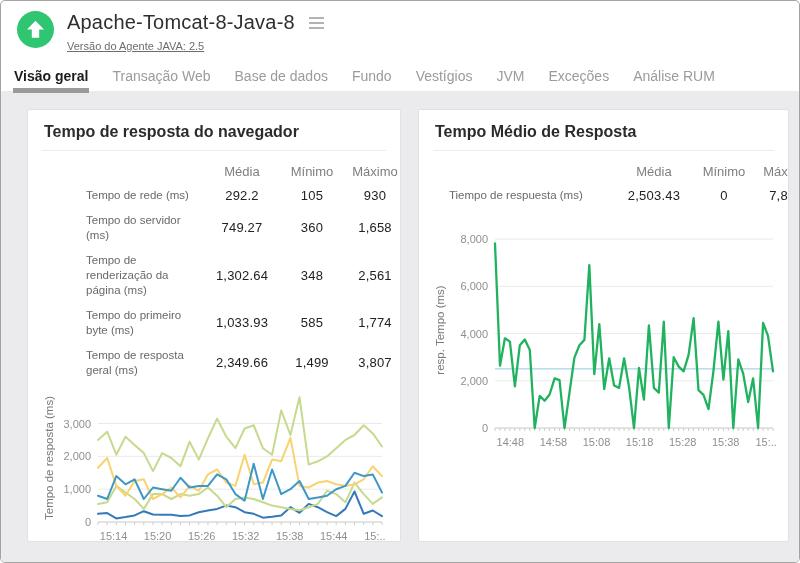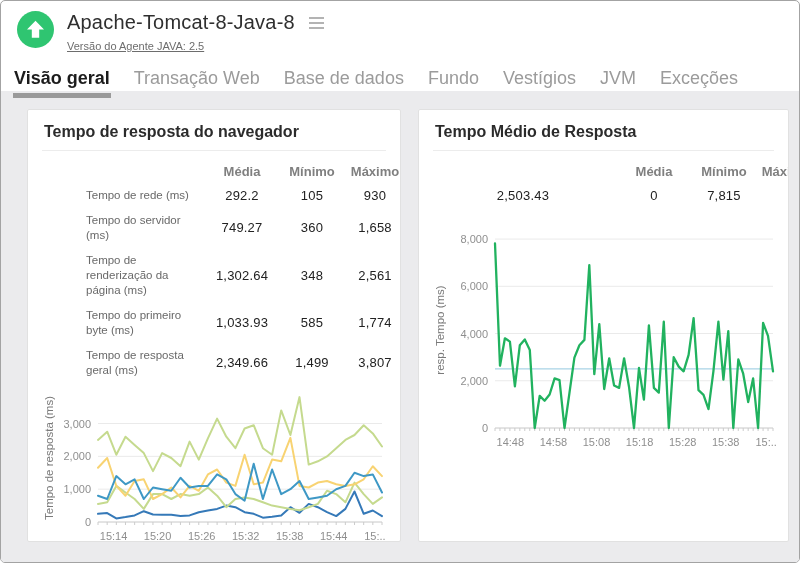--- a/index.html
+++ b/index.html
@@ -14,34 +14,34 @@
   .header { display:flex; align-items:flex-start; padding:10px 16px 0 16px; height:62px; }
   .monitor-icon { width:37px; height:37px; flex:0 0 37px; margin-right:13px; }
   .title-block { display:flex; flex-direction:column; }
   .title-row { display:flex; align-items:center; }
   .app-title { font-size:20px; font-weight:500; color:#2f2f2f; letter-spacing:.2px; }
   .menu-icon { margin-left:12px; display:inline-flex; flex-direction:column; gap:3px; cursor:pointer; padding:2px; }
   .menu-icon span { display:block; width:15px; height:2px; background:#b3b3b3; }
   .agent-version { font-size:11px; color:#6d6d6d; margin-top:6px;text-decoration:underline; }
   
   .tabs { display:flex; gap:22px; padding:3px 0 0 12px; height:28px; align-items:flex-start; }
-  .tab { font-size:18px; color:#9b9b9b; padding:2px 1px 6px; cursor:pointer; white-space:nowrap; }
+  .tab { font-size:14px; color:#9b9b9b; padding:2px 1px 6px; cursor:pointer; white-space:nowrap; }
   .tab.active { color:#1c1c1c; font-weight:700; border-bottom:5px solid #9a9a9a; padding-bottom:4px; }
   
   .main { background:#ebebed; height:473px; padding:18px 10px 0 26px; display:flex; gap:17px; }
   .card { background:#fff; border:1px solid #e1e1e1; border-radius:2px; height:433px; padding:12px 14px; overflow:hidden; }
   .card.left  { width:383px; }
   .card.right { width:380px; }
   .card-title { font-size:16px; font-weight:700; color:#2b2b2b; padding:1px 2px 9px; border-bottom:1px solid #ececec; }
   
   .metrics { margin-top:8px; }
   .m-head, .m-row { display:grid; align-items:center; }
   .card.left  .m-head, .card.left  .m-row { grid-template-columns:160px 80px 60px 66px; }
   .card.right .m-head, .card.right .m-row { grid-template-columns:180px 82px 58px 66px; }
-  .m-head { height:24px;font-weight:bold; }
+  .m-head { height:24px; }
   .m-head div { font-size:13px; color:#7f7f7f; text-align:center; }
   .m-row { padding:5px 0; }
   .m-label { font-size:11.5px; color:#696969; line-height:1.3; padding-left:44px; }
   .card.right .m-label { padding-left:16px; }
   .m-val { font-size:13px; color:#222; text-align:center; letter-spacing:.2px; }
   
   .chart-wrap { margin-top:4px; }
   svg text.tick  { font-family:"Liberation Sans",sans-serif; font-size:11px; fill:#8f8f8f; }
   svg text.ylab  { font-family:"Liberation Sans",sans-serif; font-size:11.5px; fill:#7a7a7a; }
 </style>
@@ -71,20 +71,21 @@
   </div>
 
   <div class="tabs">
     <div class="tab active">Visão geral</div>
     <div class="tab">Transação Web</div>
     <div class="tab">Base de dados</div>
     <div class="tab">Fundo</div>
     <div class="tab">Vestígios</div>
     <div class="tab">JVM</div>
     <div class="tab">Exceções</div>
+    <div class="tab">Análise RUM</div>
   </div>
 
   <div class="main">
 
     <div class="card left">
       <div class="card-title">Tempo de resposta do navegador</div>
 
       <div class="metrics">
         <div class="m-head">
           <div></div>
@@ -188,20 +189,21 @@
       <div class="card-title">Tempo Médio de Resposta</div>
 
       <div class="metrics">
         <div class="m-head">
           <div></div>
           <div>Média</div>
           <div>Mínimo</div>
           <div>Máximo</div>
         </div>
         <div class="m-row">
+          <div class="m-label">Tiempo de respuesta (ms)</div>
           <div class="m-val">2,503.43</div>
           <div class="m-val">0</div>
           <div class="m-val">7,815</div>
         </div>
       </div>
 
       <div class="chart-wrap" style="margin-top:14px;">
         <svg id="chart-right" width="350" height="240">
             <line x1="62" x2="340" y1="206" y2="206" stroke="#c8c8c8" stroke-width="1"></line>
             <text x="55" y="210" text-anchor="end" class="tick">0</text>

